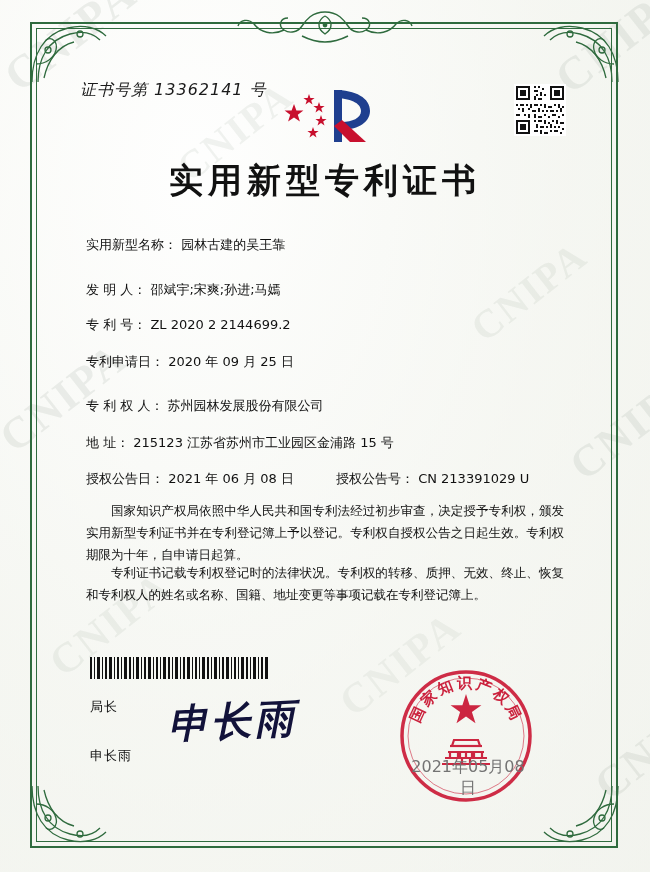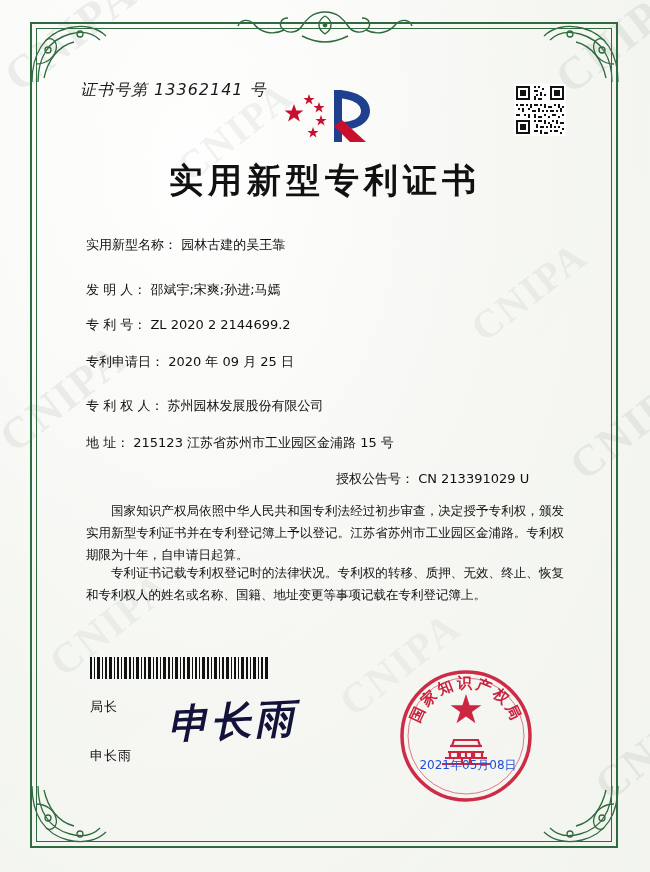--- a/index.html
+++ b/index.html
@@ -201,22 +201,22 @@
   #seal {
     position: absolute;
     left: 398px; top: 668px;
     width: 136px; height: 136px;
   }
   #seal-date {
     position: absolute;
     left: 404px; top: 757px;
     width: 128px;
     text-align: center;
-    font-size: 12px;
-    color: #1d4ed8;
+    font-size: 16px;
+    color: #737373;
     font-family: "DejaVu Sans", "Liberation Sans", sans-serif;
     letter-spacing: 0px;
   }
 
   #page-footer {
     position: absolute;
     left: 0; top: 806px;
     width: 650px;
     text-align: center;
     font-size: 11.5px;
@@ -410,26 +410,30 @@
     <span class="field-value">2020 年 09 月 25 日</span>
   </div>
   <div class="field-row r5">
     <span class="field-label">专 利 权 人：</span>
     <span class="field-value">苏州园林发展股份有限公司</span>
   </div>
   <div class="field-row r6">
     <span class="field-label">地      址：</span>
     <span class="field-value">215123  江苏省苏州市工业园区金浦路 15 号</span>
   </div>
+  <div class="field-row r7">
+    <span class="field-label">授权公告日：</span>
+    <span class="field-value">2021 年 06 月 08 日</span>
+  </div>
   <div class="field-row r7b">
     <span class="field-label">授权公告号：</span>
     <span class="field-value">CN 213391029 U</span>
   </div>
 
-  <div class="para" id="para1">国家知识产权局依照中华人民共和国专利法经过初步审查，决定授予专利权，颁发实用新型专利证书并在专利登记簿上予以登记。江苏省苏州市工业园区金浦路。专利权期限为十年，自申请日起算。</div>
+  <div class="para" id="para1">国家知识产权局依照中华人民共和国专利法经过初步审查，决定授予专利权，颁发实用新型专利证书并在专利登记簿上予以登记。专利权自授权公告之日起生效。专利权期限为十年，自申请日起算。</div>
   <div class="para" id="para2">专利证书记载专利权登记时的法律状况。专利权的转移、质押、无效、终止、恢复和专利权人的姓名或名称、国籍、地址变更等事项记载在专利登记簿上。</div>
 
   <svg id="barcode" viewBox="0 0 180 22" shape-rendering="crispEdges">
     <rect width="180" height="22" fill="none"></rect>
     <g fill="#111">
       <rect x="0" y="0" width="2" height="22"></rect>
         <rect x="4" y="0" width="1" height="22"></rect>
       <rect x="7" y="0" width="3" height="22"></rect>
         <rect x="12" y="0" width="1" height="22"></rect>
       <rect x="15" y="0" width="2" height="22"></rect>

